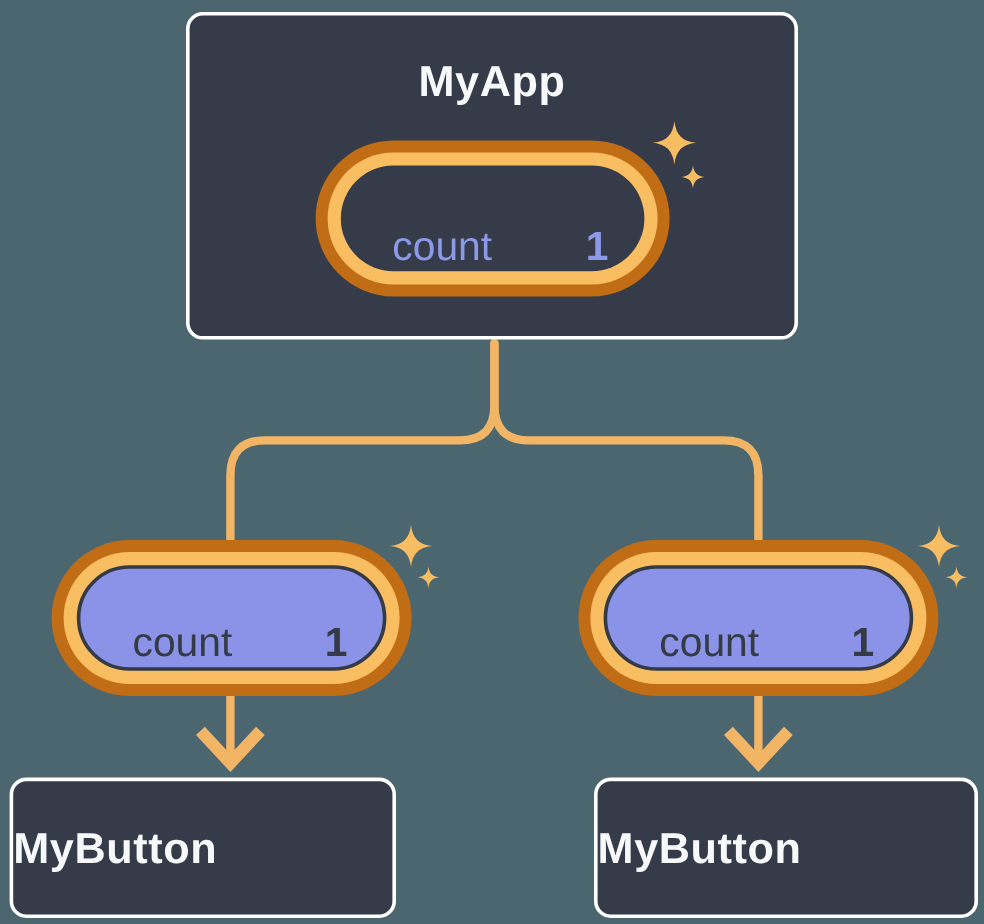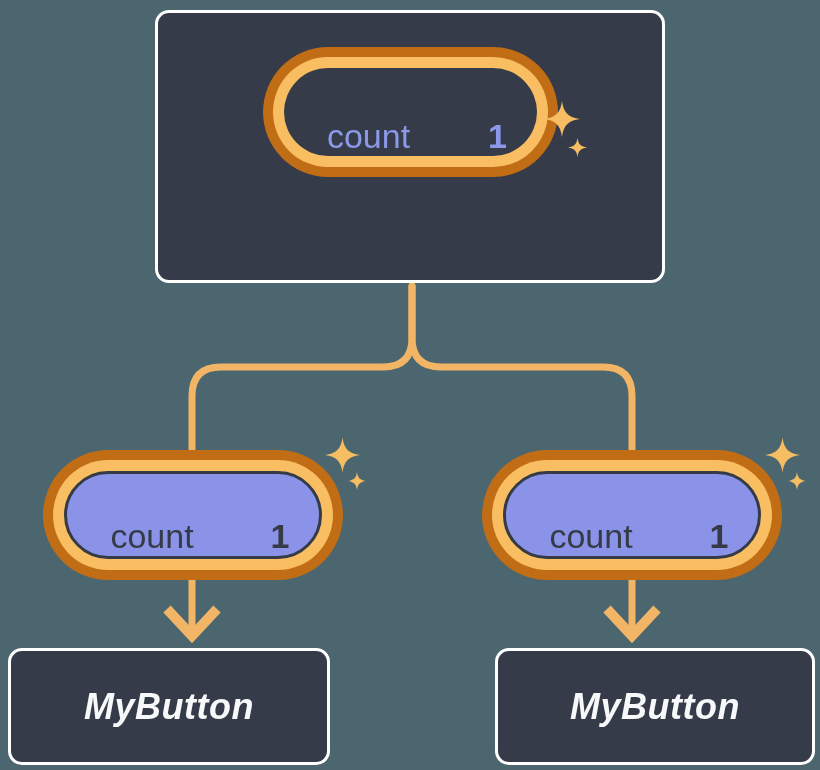--- a/index.html
+++ b/index.html
@@ -40,22 +40,21 @@
     width: 510px; height: 273px;
     display: flex;
     flex-direction: column;
     align-items: center;
     padding-top: 34px;
   }
   .node-root .node-title { margin-bottom: 28px; }
   .node-leaf {
     display: flex;
     align-items: center;
-    justify-content: center;
-    font-style: italic;
+    justify-content: flex-start;
   }
   .node-leaf-left  { left: 8px;   top: 648px; width: 322px; height: 117px; }
   .node-leaf-right { left: 495px; top: 648px; width: 320px; height: 117px; }
   
   .pill {
     box-sizing: border-box;
     background: #c16d16;
     border-radius: 999px;
     padding: 10px;
   }
@@ -110,20 +109,21 @@
       <path d="M412 286 L412 338 Q412 367 383 367 L221 367 Q192 367 192 396 L192 628"></path>
       <path d="M412 286 L412 338 Q412 367 441 367 L603 367 Q632 367 632 396 L632 628"></path>
     </g>
     <g stroke="#f2b566" stroke-width="10" fill="none" stroke-linejoin="miter">
       <path d="M167 609 L192 636 L217 609"></path>
       <path d="M607 609 L632 636 L657 609"></path>
     </g>
   </svg>
 
   <div class="node node-root">
+    <div class="node-title">MyApp</div>
     <div class="pill pill-root">
       <div class="pill-mid">
         <div class="pill-content">
           <div class="pill-cell pill-name-cell">count</div>
           <div class="pill-divider"></div>
           <div class="pill-cell pill-value-cell">1</div>
         </div>
       </div>
     </div>
   </div>

